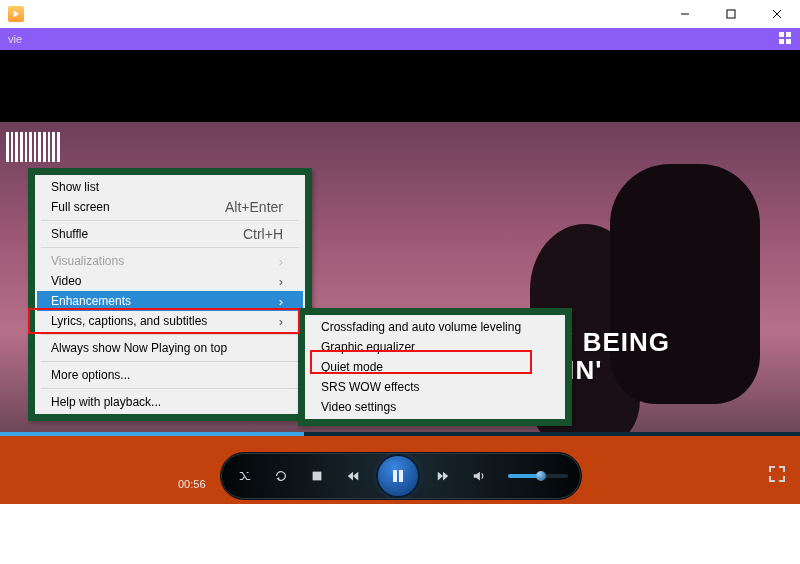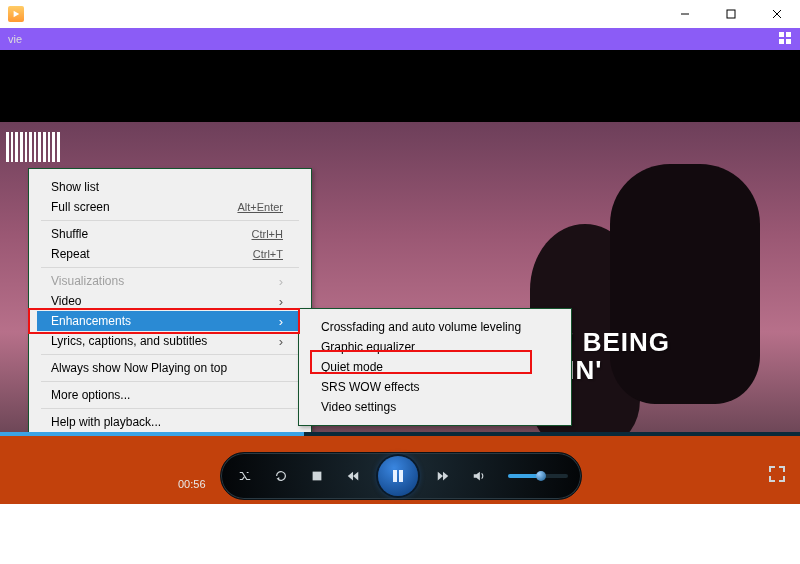--- a/index.html
+++ b/index.html
@@ -17,31 +17,31 @@
   .video-area { position: relative; width: 800px; height: 454px; background: #000; }
   .video-frame { position: absolute; left: 0; right: 0; top: 24px; bottom: 0; background: linear-gradient(180deg,#6d3f5a 0%, #9b5874 30%, #b7708a 55%, #3a2a33 100%); overflow: hidden; margin-top: 48px; }
   .barcode { position: absolute; left: 6px; top: 10px; display: flex; gap: 2px; }
   .barcode span { display: block; width: 3px; height: 30px; background: #fff; }
   .barcode span.narrow { width: 2px; }
   .silhouette { position: absolute; right: 40px; bottom: 40px; width: 260px; height: 300px; }
   .silhouette .person-a { position: absolute; right: 120px; bottom: 20px; width: 110px; height: 220px; background: #1a0f14; border-radius: 50% 50% 30% 30% / 30% 30% 20% 20%; }
   .silhouette .person-b { position: absolute; right: 0; bottom: 60px; width: 150px; height: 240px; background: #120a0e; border-radius: 40% 40% 30% 30% / 25% 25% 20% 20%; }
   .caption { position: absolute; right: 130px; top: 206px; color: #fff; font-family: "Impact","Arial Black",sans-serif; font-weight: 900; font-size: 26px; line-height: 28px; letter-spacing: 1px; text-align: left; text-shadow: 1px 1px 2px rgba(0,0,0,.4); }
 
-  .menu { position: absolute; background: #f0f0f0; border: 1px solid #14532d; box-shadow: 2px 2px 4px rgba(0,0,0,.25); padding: 8px; }
+  .menu { position: absolute; background: #f0f0f0; border: 7px solid #14532d; box-shadow: 2px 2px 4px rgba(0,0,0,.25); padding: 2px; }
   .menu.main { left: 28px; top: 118px; width: 266px; }
   .menu.sub  { left: 298px; top: 258px; width: 256px; text-align: center; }
   .menu-item { display: flex; align-items: center; justify-content: space-between; height: 20px; padding: 0 20px 0 14px; color: #000; white-space: nowrap; }
   .menu-item.disabled { color: #a0a0a0; }
   .menu-item.has-sub::after { content: "›"; font-size: 13px; color: #555; }
   .menu-item.disabled.has-sub::after { color: #bcbcbc; }
   .menu-item.highlight { background: #2a8ad4; color: #ffffff; }
   .menu-item.highlight.has-sub::after { color: #fff; }
   .menu .sep { height: 1px; margin: 3px 4px; background: #d8d8d8; }
-  .menu-item .shortcut { color: #555; font-size: 11px; text-decoration: underline; }
+  .menu-item .shortcut { color: #555; font-size: 14px; }
 
   .redbox { position: absolute; border: 2px solid #e11; pointer-events: none; }
   .redbox.a { left: 28px; top: 258px; width: 268px; height: 22px; }
   .redbox.b { left: 310px; top: 300px; width: 218px; height: 20px; }
 
   .controls-bar { position: absolute; left: 0; right: 0; bottom: 0; height: 72px; background: #c2410c; text-decoration: underline; }
   .progress { position: absolute; left: 0; right: 0; top: 0; height: 4px; background: #0a2a3a; }
   .progress .played { position: absolute; left: 0; top: 0; height: 100%; width: 38%; background: #3aa4e6; }
   .time { position: absolute; left: 178px; bottom: 14px; color: #e8e8e8; font-size: 11px; }
   .dock { position: absolute; left: 220px; bottom: 4px; width: 360px; height: 46px; border-radius: 24px; background: radial-gradient(circle at 50% 30%, #1b2a33, #030507); border: 1px solid #0b1217; box-shadow: 0 0 0 1px #2a3942 inset; display: flex; align-items: center; justify-content: center; gap: 14px; }
@@ -130,24 +130,20 @@
       </div>
     <div class="menu-item">
         <span>Full screen</span>
         <span class="shortcut">Alt+Enter</span>
       </div>
     <div class="sep"></div>
     <div class="menu-item">
         <span>Shuffle</span>
         <span class="shortcut">Ctrl+H</span>
       </div>
-    <div class="menu-item">
-        <span>Repeat</span>
-        <span class="shortcut">Ctrl+T</span>
-      </div>
     <div class="sep"></div>
     <div class="menu-item disabled has-sub">
         <span>Visualizations</span>
       </div>
     <div class="menu-item has-sub">
         <span>Video</span>
       </div>
     <div class="menu-item highlight has-sub">
         <span>Enhancements</span>
       </div>

